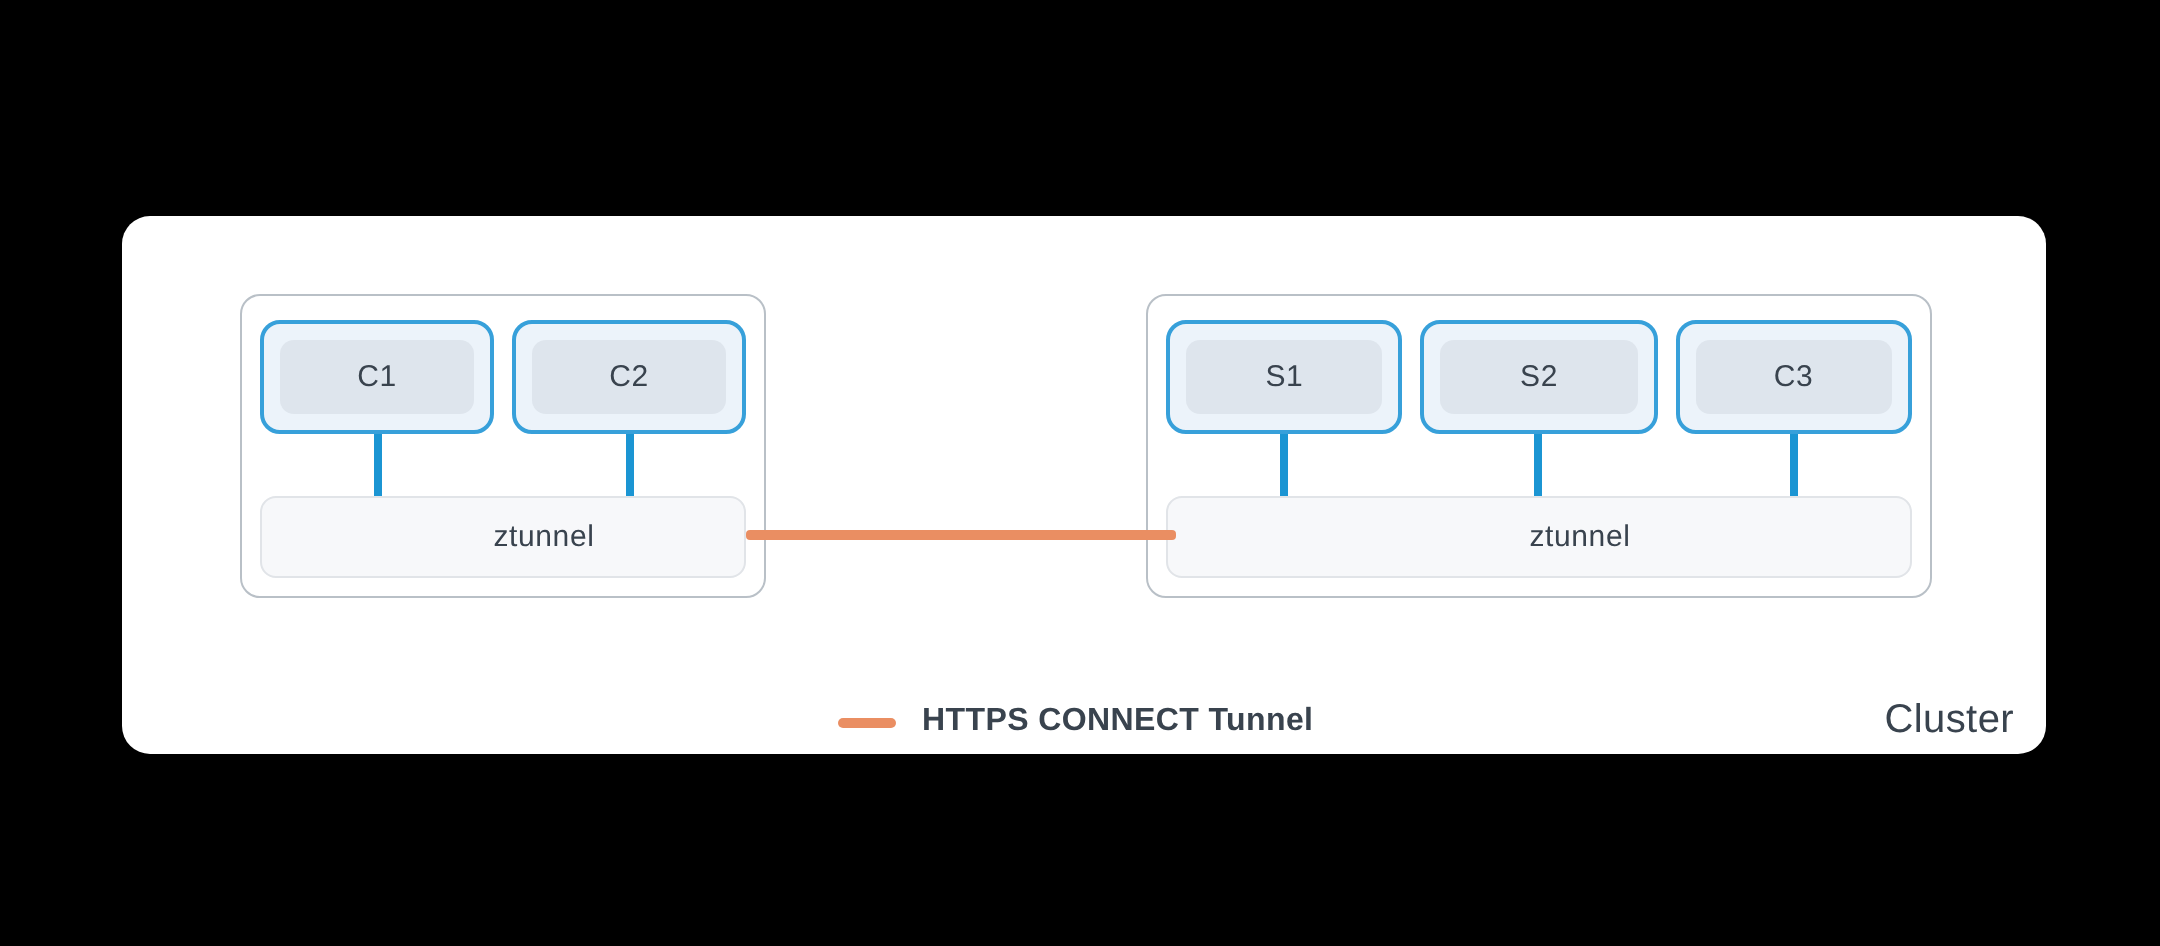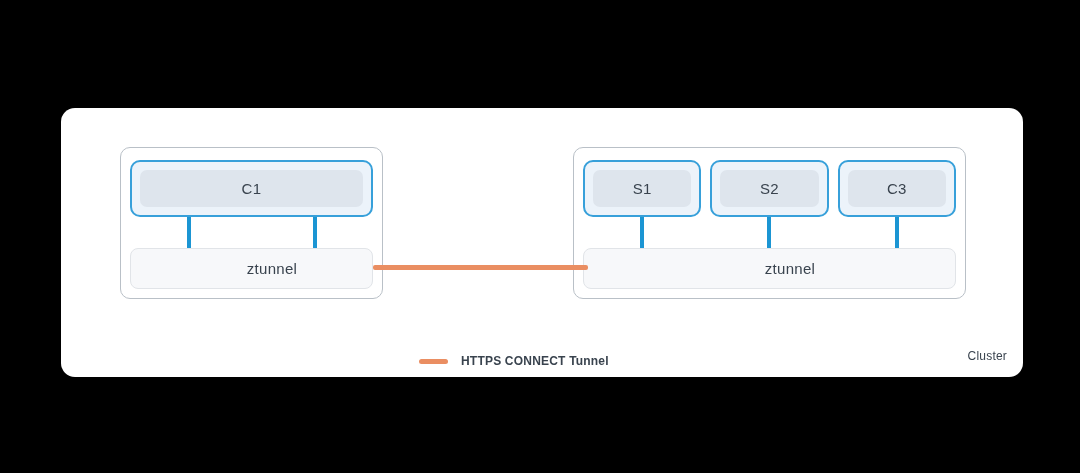--- a/index.html
+++ b/index.html
@@ -130,46 +130,51 @@
     gap: 13px;
   }
   .legend-swatch {
     display: inline-block;
     width: 29px;
     height: 5px;
     border-radius: 2.5px;
     background: var(--tunnel-orange, #ea8e62);
   }
   .legend-label {
-    font-size: 12px;
+    font-size: 16px;
     font-weight: 600;
     color: var(--text, #39434e);
     letter-spacing: 0.2px;
   }
   .cluster-label {
     position: absolute;
     right: 16px;
     top: 241px;
-    font-size: 12px;
+    font-size: 20px;
     font-weight: 500;
     color: var(--text, #39434e);
     letter-spacing: 0.2px;
   }
 </style>
 </head>
 <body>
 
 <div class="stage">
   <div class="cluster-card">
 
     <div class="node-group node-left">
       <div class="pods-row">
         <div class="pod">
           <div class="pod-inner">
             <span class="pod-label">C1</span>
+          </div>
+        </div>
+        <div class="pod">
+          <div class="pod-inner">
+            <span class="pod-label">C2</span>
           </div>
         </div>
       </div>
       <div class="connectors-row">
         <div class="connector-cell">
           <div class="connector"></div>
         </div>
         <div class="connector-cell">
           <div class="connector"></div>
         </div>

